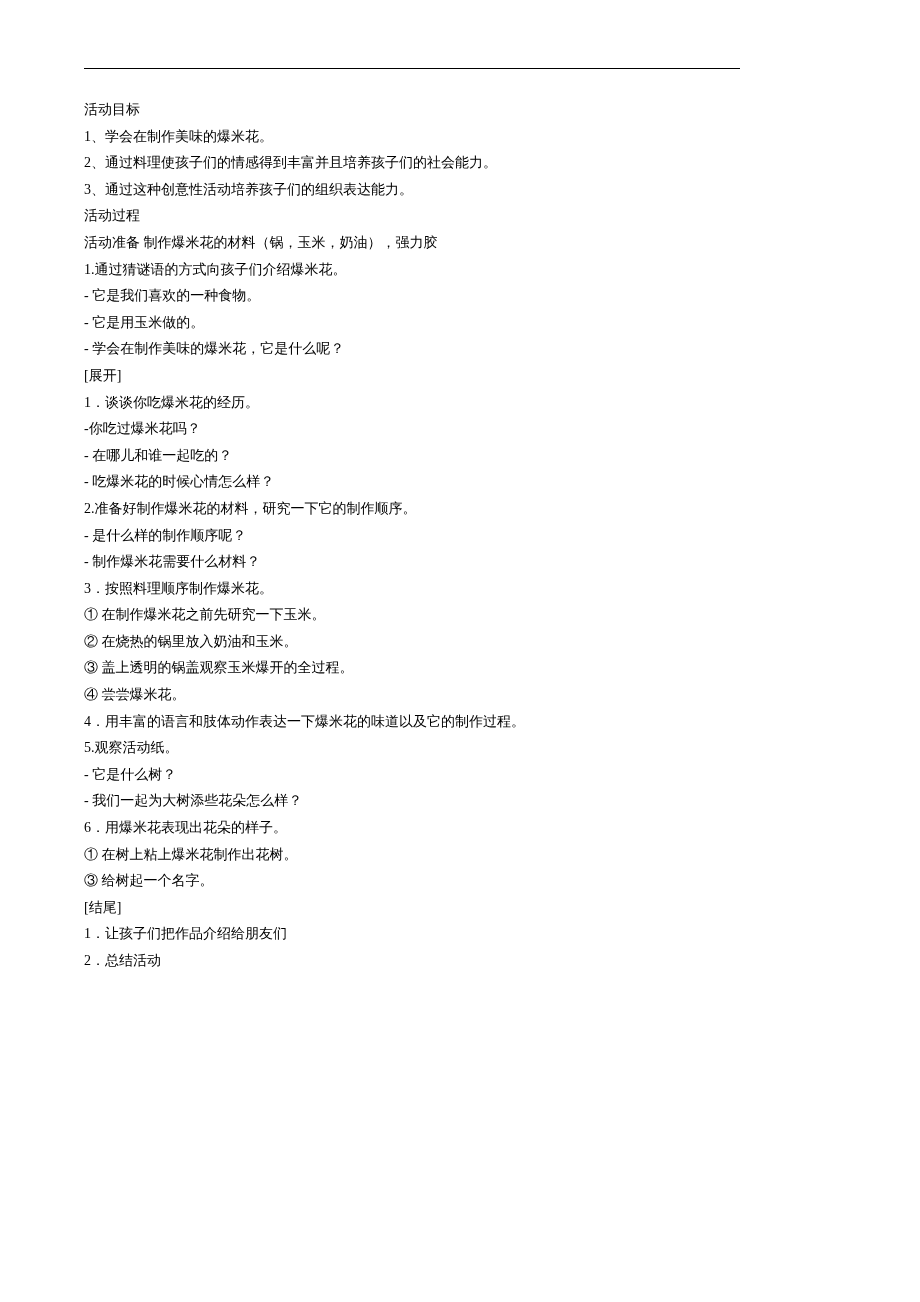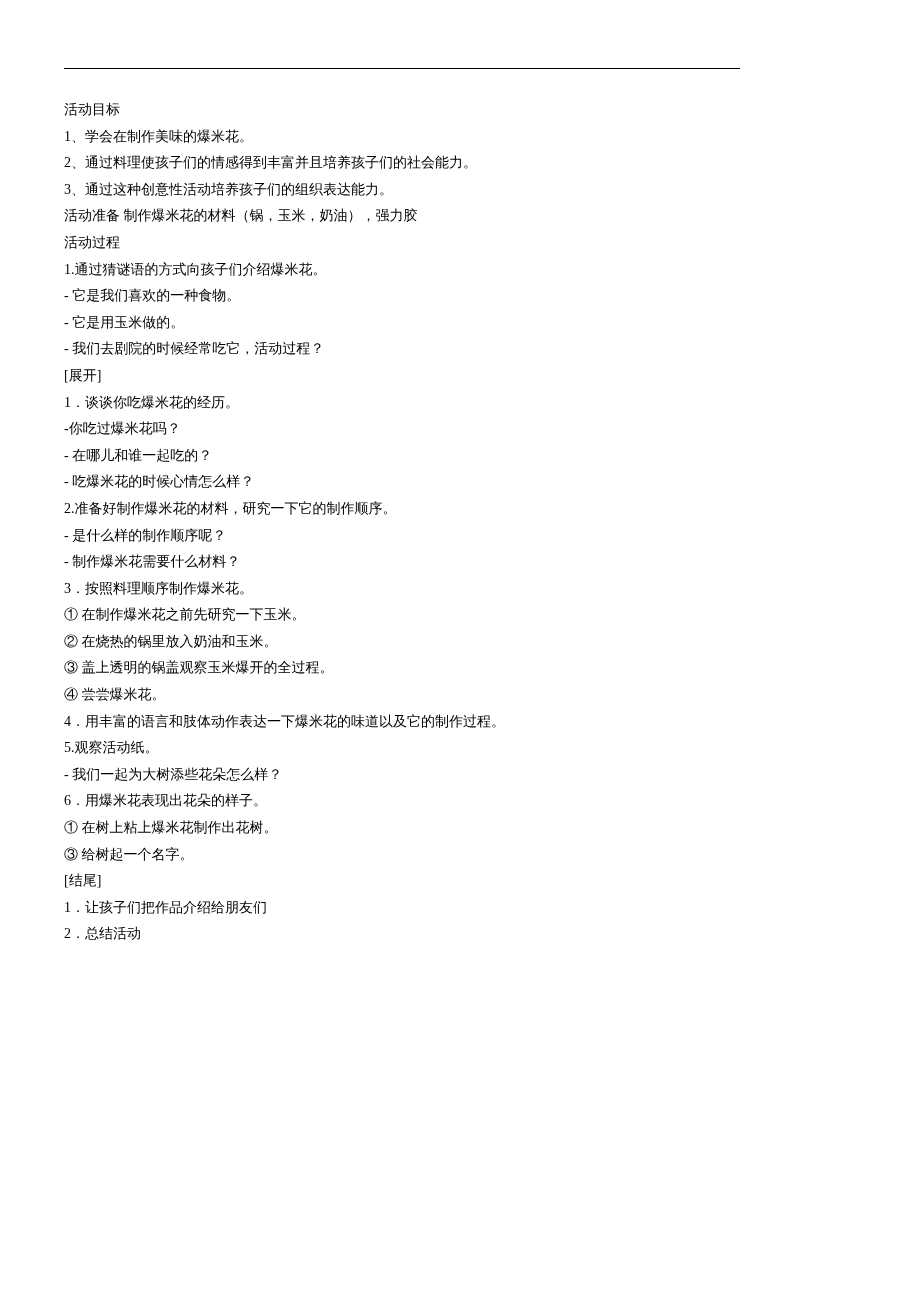--- a/index.html
+++ b/index.html
@@ -8,21 +8,21 @@
     background: #fff;
     font-family: "SimSun", "宋体", serif;
     font-size: 14px;
     color: #000;
     line-height: 1.9;
   }
   .page {
     width: 868px;
     min-height: 1302px;
     box-sizing: border-box;
-    padding: 68px 128px 0 64px;
+    padding: 68px 128px 0 84px;
     position: relative;
   }
   .rule {
     border-top: 1.5px solid #000;
     margin-bottom: 28px;
   }
   .content p {
     margin: 0;
     white-space: pre-wrap;
   }
@@ -30,41 +30,42 @@
 </head>
 <body>
 
 <div class="page">
   <div class="rule"></div>
   <div class="content">
     <p>活动目标</p>
     <p>1、学会在制作美味的爆米花。</p>
     <p>2、通过料理使孩子们的情感得到丰富并且培养孩子们的社会能力。</p>
     <p>3、通过这种创意性活动培养孩子们的组织表达能力。</p>
+    <p>活动过程</p>
     <p>活动准备 制作爆米花的材料（锅，玉米，奶油），强力胶</p>
-    <p>活动过程</p>
     <p>1.通过猜谜语的方式向孩子们介绍爆米花。</p>
     <p>- 它是我们喜欢的一种食物。</p>
     <p>- 它是用玉米做的。</p>
-    <p>- 我们去剧院的时候经常吃它，活动过程？</p>
+    <p>- 学会在制作美味的爆米花，它是什么呢？</p>
     <p>[展开]</p>
     <p>1．谈谈你吃爆米花的经历。</p>
     <p>-你吃过爆米花吗？</p>
     <p>- 在哪儿和谁一起吃的？</p>
     <p>- 吃爆米花的时候心情怎么样？</p>
     <p>2.准备好制作爆米花的材料，研究一下它的制作顺序。</p>
     <p>- 是什么样的制作顺序呢？</p>
     <p>- 制作爆米花需要什么材料？</p>
     <p>3．按照料理顺序制作爆米花。</p>
     <p>① 在制作爆米花之前先研究一下玉米。</p>
     <p>② 在烧热的锅里放入奶油和玉米。</p>
     <p>③ 盖上透明的锅盖观察玉米爆开的全过程。</p>
     <p>④ 尝尝爆米花。</p>
     <p>4．用丰富的语言和肢体动作表达一下爆米花的味道以及它的制作过程。</p>
     <p>5.观察活动纸。</p>
+    <p>- 它是什么树？</p>
     <p>- 我们一起为大树添些花朵怎么样？</p>
     <p>6．用爆米花表现出花朵的样子。</p>
     <p>① 在树上粘上爆米花制作出花树。</p>
     <p>③ 给树起一个名字。</p>
     <p>[结尾]</p>
     <p>1．让孩子们把作品介绍给朋友们</p>
     <p>2．总结活动</p>
   </div>
 </div>
 

